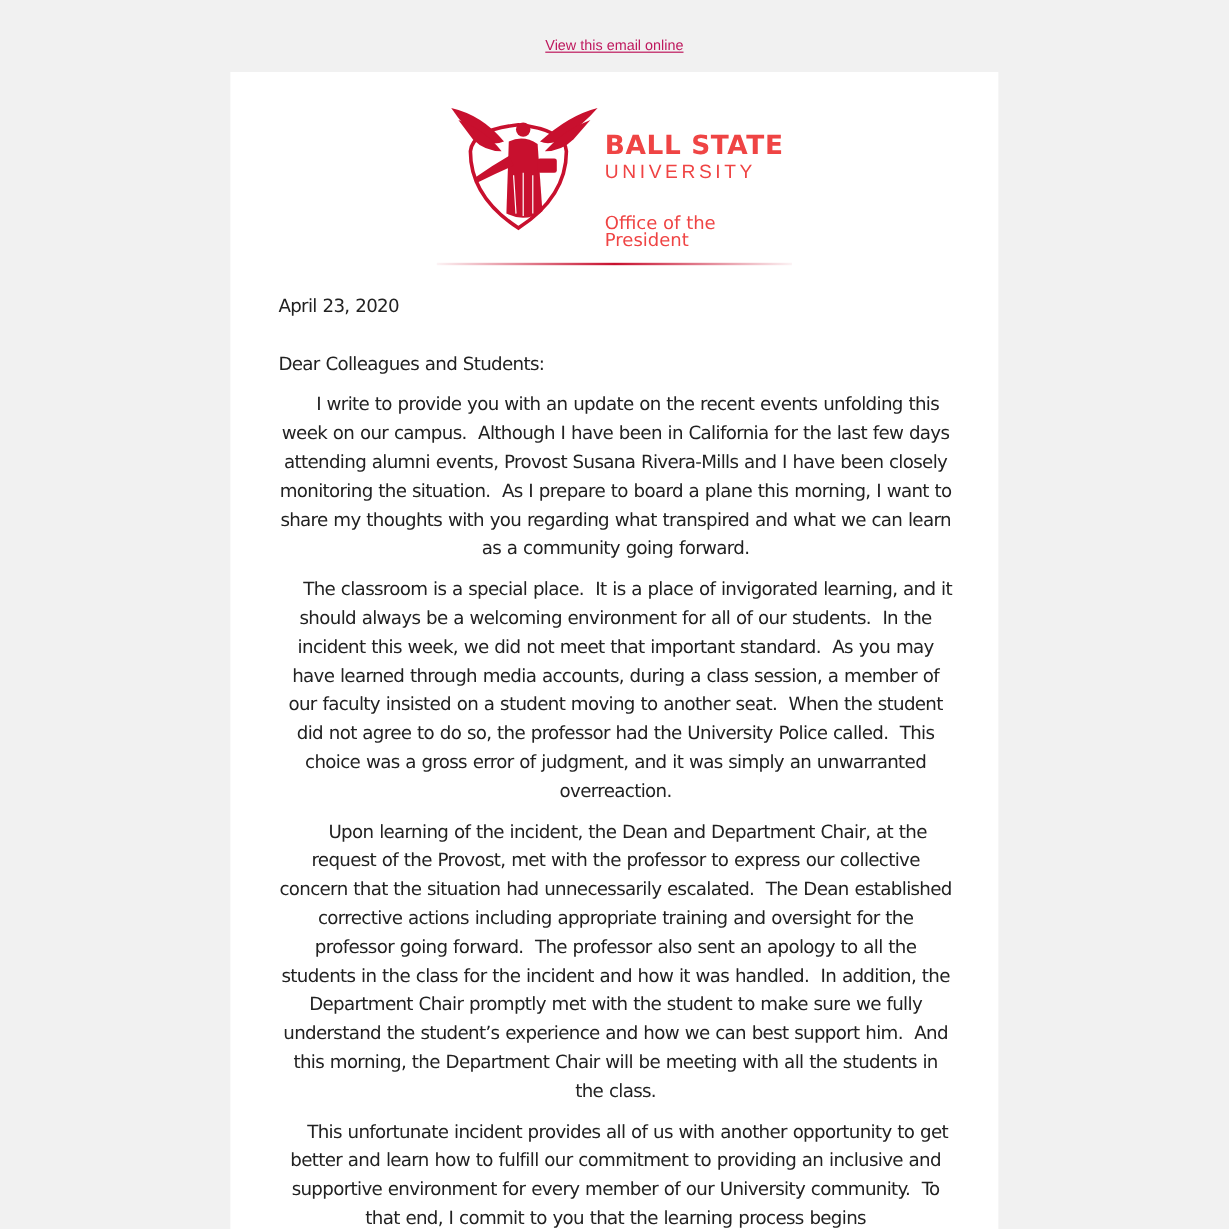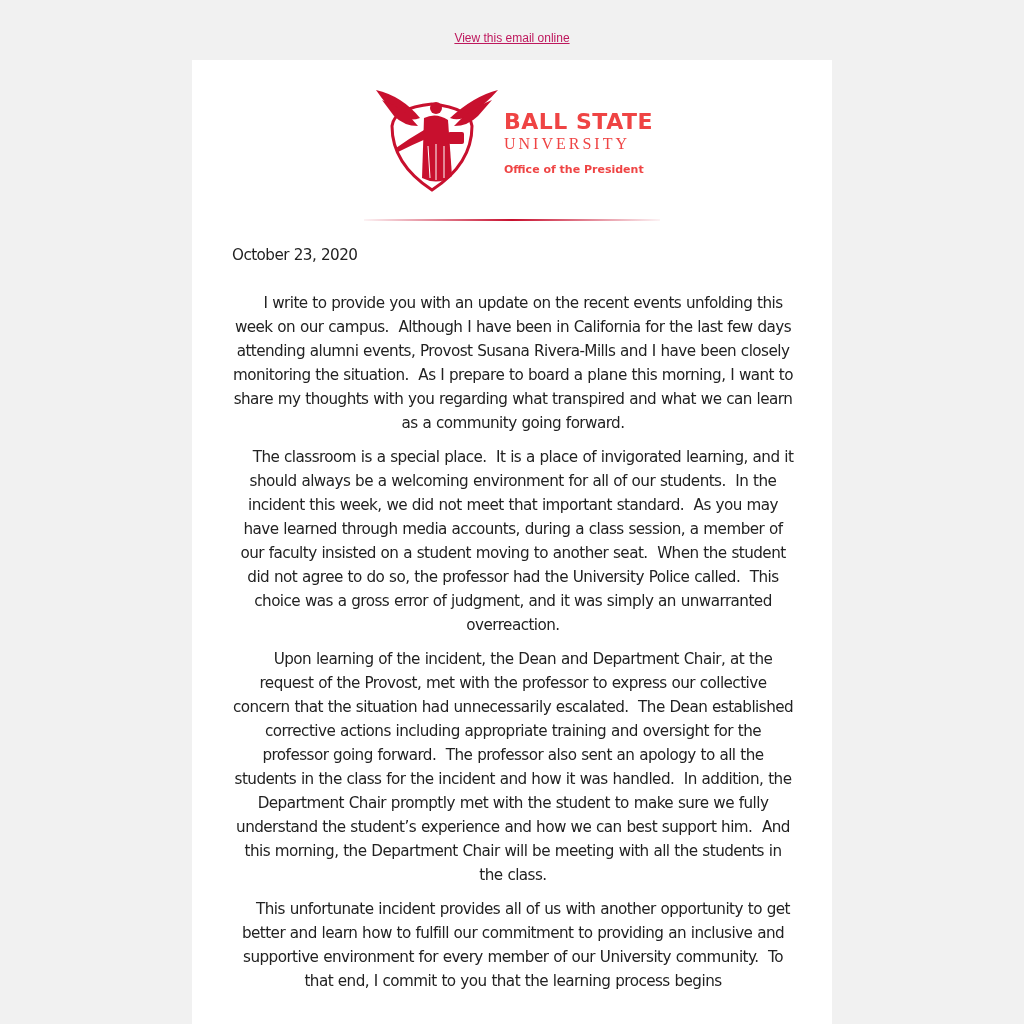--- a/index.html
+++ b/index.html
@@ -50,30 +50,30 @@
       color: #ef4444;
     }
     .logo-text .l1 {
       font-family: "DejaVu Sans", sans-serif;
       font-weight: bold;
       font-size: 22px;
       letter-spacing: 0.5px;
       line-height: 24px;
     }
     .logo-text .l2 {
-      font-family: Liberation Serif, serif;
+      font-family: Liberation Sans, sans-serif;
       font-size: 16px;
       letter-spacing: 3px;
       line-height: 20px;
     }
     .logo-text .l3 {
       font-family: "DejaVu Sans", sans-serif;
-      font-weight: bold;
-      font-size: 11px;
-      margin-top: 9px;
+      font-weight: normal;
+      font-size: 15px;
+      margin-top: 25px;
       line-height: 14px;
     }
     .divider {
       position: absolute;
       top: 159px;
       left: 172px;
       width: 296px;
       height: 2px;
       background: linear-gradient(to right, rgba(200,16,46,0.05), #c8102e 50%, rgba(200,16,46,0.05));
     }
@@ -125,19 +125,20 @@
     <div class="logo-text">
       <div class="l1">BALL STATE</div>
       <div class="l2">UNIVERSITY</div>
       <div class="l3">Office of the President</div>
     </div>
   </div>
 
   <div class="divider"></div>
 
   <div class="content">
-    <p class="date">October 23, 2020</p>
+    <p class="date">April 23, 2020</p>
+    <p class="salutation">Dear Colleagues and Students:</p>
     <p class="para">I write to provide you with an update on the recent events unfolding this week on our campus.  Although I have been in California for the last few days attending alumni events, Provost Susana Rivera-Mills and I have been closely monitoring the situation.  As I prepare to board a plane this morning, I want to share my thoughts with you regarding what transpired and what we can learn as a community going forward.</p>
     <p class="para">The classroom is a special place.  It is a place of invigorated learning, and it should always be a welcoming environment for all of our students.  In the incident this week, we did not meet that important standard.  As you may have learned through media accounts, during a class session, a member of our faculty insisted on a student moving to another seat.  When the student did not agree to do so, the professor had the University Police called.  This choice was a gross error of judgment, and it was simply an unwarranted overreaction.</p>
     <p class="para">Upon learning of the incident, the Dean and Department Chair, at the request of the Provost, met with the professor to express our collective concern that the situation had unnecessarily escalated.  The Dean established corrective actions including appropriate training and oversight for the professor going forward.  The professor also sent an apology to all the students in the class for the incident and how it was handled.  In addition, the Department Chair promptly met with the student to make sure we fully understand the student’s experience and how we can best support him.  And this morning, the Department Chair will be meeting with all the students in the class.</p>
     <p class="para">This unfortunate incident provides all of us with another opportunity to get better and learn how to fulfill our commitment to providing an inclusive and supportive environment for every member of our University community.  To that end, I commit to you that the learning process begins</p>
   </div>
 </div>
 
 </body></html>

